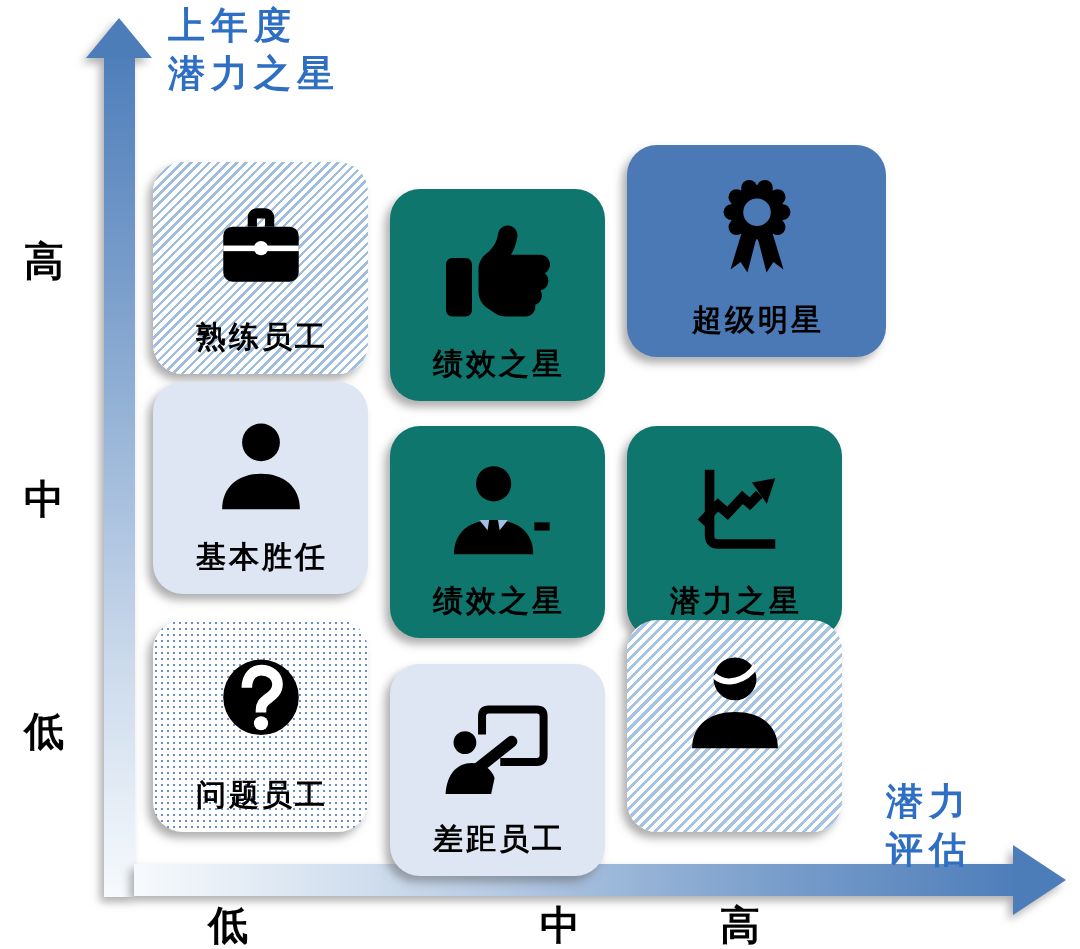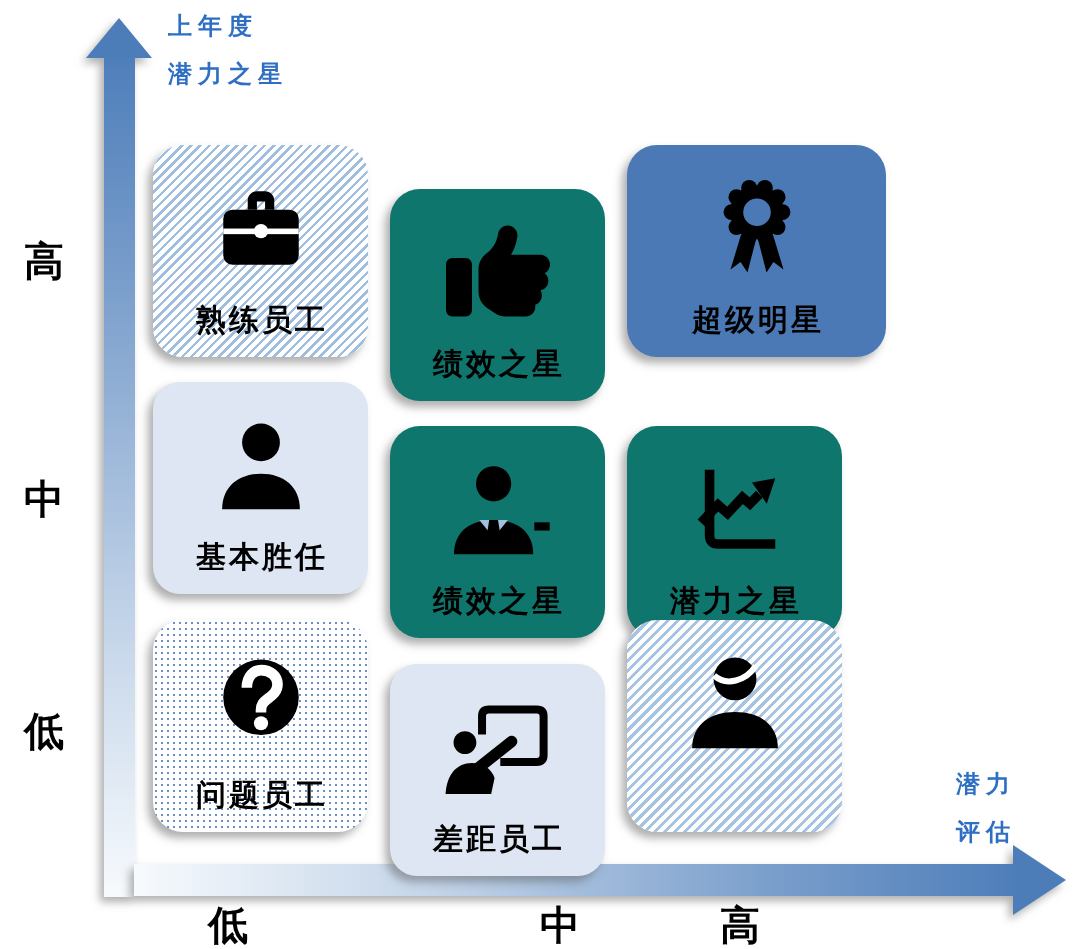--- a/index.html
+++ b/index.html
@@ -12,43 +12,43 @@
   #y-bar{position:absolute;left:104px;top:54px;width:31px;height:843px;
     background:linear-gradient(180deg,#4e7eba 0%,#7b9fcc 28%,#c7d7ea 70%,#f7fafd 100%);}
   #y-head{position:absolute;left:86px;top:18px;width:0;height:0;
     border-left:33px solid transparent;border-right:33px solid transparent;
     border-bottom:40px solid #4d7db9;}
   #x-bar{position:absolute;left:134px;top:864px;width:880px;height:32px;
     background:linear-gradient(90deg,#f7fafd 0%,#c7d7ea 32%,#7b9fcc 72%,#4e7eba 100%);}
   #x-head{position:absolute;left:1013px;top:845px;width:0;height:0;
     border-top:35px solid transparent;border-bottom:35px solid transparent;
     border-left:53px solid #4d7db9;}
-  .axis-title{position:absolute;color:#2e6fc4;font-weight:bold;font-size:24px;
+  .axis-title{position:absolute;color:#2e6fc4;font-weight:bold;font-size:37px;
     line-height:48px;letter-spacing:6px;white-space:nowrap;}
   #y-title{left:168px;top:2px;}
-  #x-title{left:886px;top:760px;width:130px;text-align:right;}
+  #x-title{left:886px;top:778px;width:130px;text-align:left;}
   .tick{position:absolute;color:#000;font-weight:bold;font-size:40px;width:60px;text-align:center;}
   
   .cell{position:absolute;width:215px;height:212px;border-radius:30px;
     box-shadow:-5px 6px 8px rgba(95,95,95,.5);}
   .cell-dark{background:#4a79b5;padding-left:44px;}
   .cell-medium{background:#0f766e;margin-top:44px;}
-  .cell-light{background:#dde6f2;border-radius:27px;}
+  .cell-light{background:#dde6f2;}
   .cell-hatch{background:repeating-linear-gradient(135deg,#9fbedf 0 2.5px,#ffffff 2.5px 6.5px);}
   .cell-hatch2{background:repeating-linear-gradient(135deg,#a6c3e1 0 3px,#ffffff 3px 7px);}
   .cell-dots{background-color:#ffffff;
     background-image:radial-gradient(circle,#6a8fc5 1.1px,transparent 1.3px);
     background-size:6px 6px;}
   .cell .ic{position:absolute;left:0;top:14px;width:100%;height:135px;
     display:flex;align-items:center;justify-content:center;}
   .cell .lbl{position:absolute;left:0;bottom:16px;width:100%;text-align:center;
     color:#000;font-weight:bold;font-size:30px;letter-spacing:3px;padding-left:3px;
     box-sizing:border-box;white-space:nowrap;}
   
-  #c0{left:153px;top:145px;} #c1{left:390px;top:145px;} #c2{left:627px;top:145px;}
+  #c0{left:153px;top:162px;} #c1{left:390px;top:145px;} #c2{left:627px;top:145px;}
   #c3{left:153px;top:382px;} #c4{left:390px;top:382px;} #c5{left:627px;top:382px;}
   #c6{left:153px;top:620px;} #c7{left:390px;top:620px;margin-top:44px;} #c8{left:627px;top:620px;}
   svg{display:block;}
 </style>
 </head>
 <body>
 
 <div id="stage">
 
   <div class="axis-wrap">

